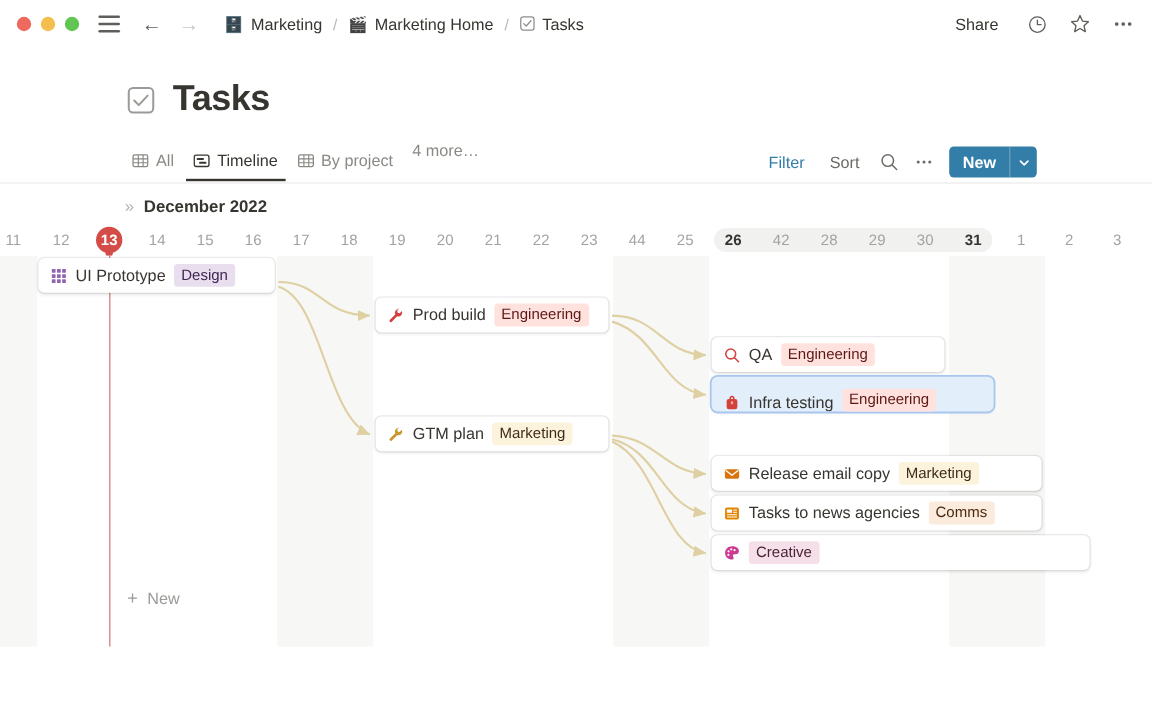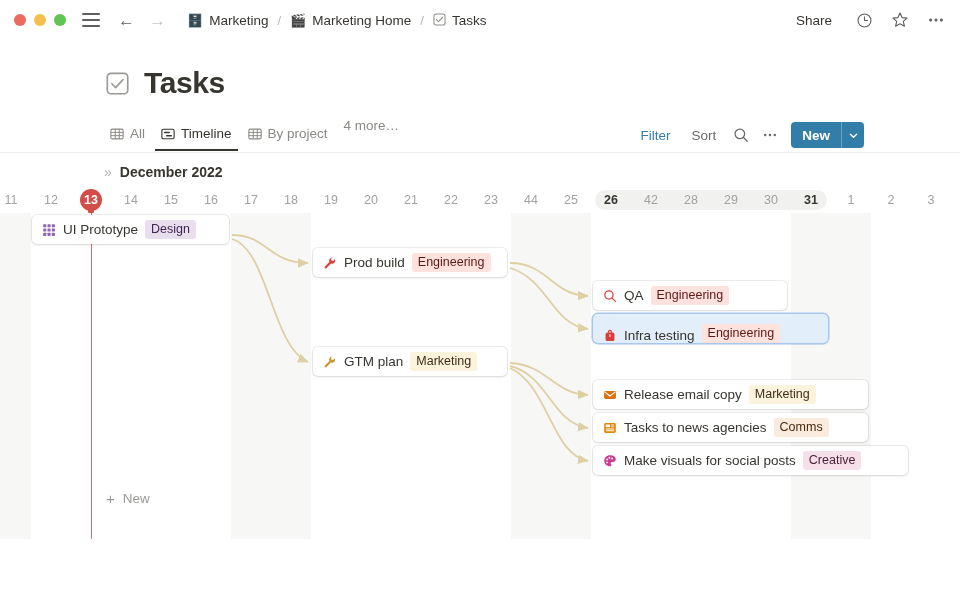--- a/index.html
+++ b/index.html
@@ -514,21 +514,20 @@
       <div class="card" style="left: 593px; top: 233px; width: 315px;">
         <span class="cicon">
           <svg width="14" height="14" viewBox="0 0 16 16">
             <path d="M8 1.4c-3.7 0-6.6 2.8-6.6 6.3 0 3.5 2.9 6.3 6.6 6.3 1 0 1.6-.7 1.6-1.5 0-.4-.2-.7-.4-1-.3-.3-.4-.6-.4-1 0-.8.7-1.4 1.5-1.4h1c2 0 3.3-1.3 3.3-3.2 0-2.9-2.9-4.5-6.6-4.5z" fill="#cc3a92"></path>
             <circle cx="4.7" cy="6.2" r="1.05" fill="#ffffff"></circle>
             <circle cx="7.3" cy="4.3" r="1.05" fill="#ffffff"></circle>
             <circle cx="10.4" cy="5.1" r="1.05" fill="#ffffff"></circle>
             <circle cx="4.6" cy="9.6" r="1.05" fill="#ffffff"></circle>
           </svg>
         </span>
-        <span class="ctitle">Make visuals for social posts</span>
         <span class="tag tag-cre">Creative</span>
       </div>
       <div class="newrow" style="left: 100px; top: 274px;">
         <span class="plus">+</span>
         <span>New</span>
       </div>
     </div>
 
   <div class="bottom-fill"></div>
 </div>

